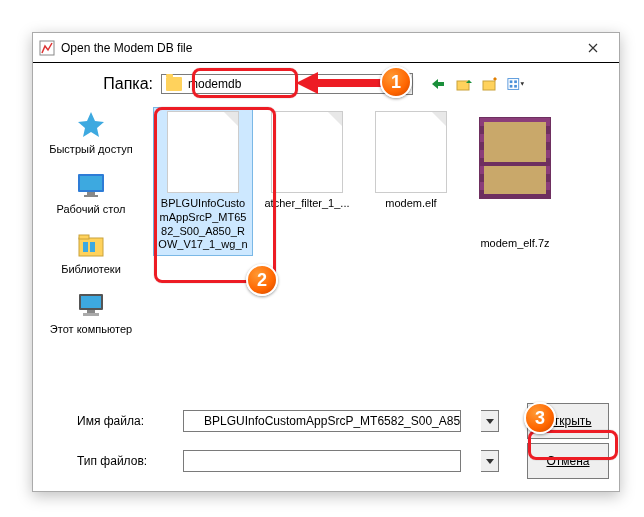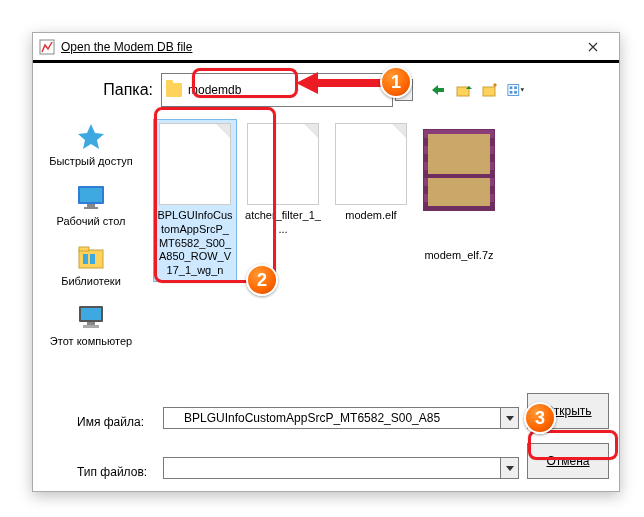--- a/index.html
+++ b/index.html
@@ -1,49 +1,49 @@
 <!DOCTYPE html>
 <html><head>
 <meta charset="utf-8">
 <style>
   * { box-sizing: border-box; margin: 0; padding: 0; font-family: 'Segoe UI', Tahoma, sans-serif; }
   body { background: #fff; width: 644px; height: 517px; position: relative; }
   .outer { position: absolute; left: 32px; top: 32px; width: 588px; height: 460px; border: 1px solid #aaa; background: #fff; box-shadow: 0 4px 14px rgba(0,0,0,0.25); }
-  .titlebar { height: 30px; display: flex; align-items: center; padding: 0 6px; border-bottom: 3px solid #000000; text-decoration: underline; }
+  .titlebar { height: 30px; display: flex; align-items: center; padding: 0 6px; border-bottom: 1px solid #000000; }
   .titlebar .app-icon { width: 16px; height: 16px; margin-right: 6px; }
   .titlebar .title { font-size: 12px; color: #000; flex: 1; }
   .titlebar .close { width: 40px; height: 28px; display: flex; align-items: center; justify-content: center; font-size: 14px; color: #333; }
 
   .toolbar-row { display: flex; align-items: center; padding: 10px 8px 8px 8px; }
   .toolbar-row .lbl { width: 120px; text-align: right; font-size: 16px; padding-right: 8px; }
-  .folder-field { position: relative; width: 232px; height: 34px; border: 1px solid #7a7a7a; background: #fff; display: flex; align-items: center; padding: 0 4px; font-size: 12px; }
+  .folder-field { position: relative; width: 232px; height: 20px; border: 1px solid #7a7a7a; background: #fff; display: flex; align-items: center; padding: 0 4px; font-size: 12px; }
   .folder-field .ficon { width: 16px; height: 14px; background: #ffd25c; border-radius: 1px; margin-right: 6px; position: relative; }
   .folder-field .ficon::before { content: ""; position: absolute; top: -3px; left: 0; width: 7px; height: 3px; background: #ffd25c; border-radius: 1px 1px 0 0; }
   .dd-btn { width: 18px; height: 22px; border: 1px solid #7a7a7a; background: #efefef; margin-left: 2px; display: flex; align-items: center; justify-content: center; }
   .tool-icons { display: flex; gap: 8px; margin-left: 16px; }
   .tool-icons .ti { width: 18px; height: 18px; display: flex; align-items: center; justify-content: center; }
 
   .body-area { display: flex; height: 322px; }
   .places { width: 116px; padding-top: 6px; }
   .place { display: flex; flex-direction: column; align-items: center; font-size: 11px; color: #000; margin-bottom: 14px; text-align: right; }
   .place .picon { width: 32px; height: 32px; margin-bottom: 2px; display: flex; align-items: center; justify-content: center; }
 
   .file-grid { flex: 1; display: flex; flex-wrap: wrap; align-content: flex-start; padding: 4px; gap: 4px; position: relative; }
-  .file-item { width: 84px; display: flex; flex-direction: column; align-items: center; text-align: center; font-size: 11px; color: #000; padding: 4px; }
+  .file-item { width: 100px; display: flex; flex-direction: column; align-items: center; text-align: center; font-size: 11px; color: #000; padding: 4px; }
   .file-item.selected { background: #cde8ff; border: 1px solid #7ab8e6; padding: 3px; }
   .file-thumb { width: 72px; height: 82px; background: #fff; border: 1px solid #ccc; position: relative; margin-bottom: 4px; }
   .file-thumb .fold { position: absolute; top: 0; right: 0; width: 0; height: 0; border-left: 14px solid transparent; border-top: 14px solid #e8e8e8; }
   .file-thumb.cd::after { content:""; position:absolute; top:20px; left:16px; width:40px; height:40px; border-radius:50%; background: radial-gradient(circle,#fff 0 6px,#bbb 7px,#eaeaea 10px,#d8d8d8 20px); }
   .file-thumb.rar { background: repeating-linear-gradient(180deg,#8b3d7a 0 8px,#6e2f60 8px 16px); border-color:#6e2f60; }
   .file-thumb.rar::before { content:""; position:absolute; top:4px; left:4px; right:4px; bottom:36px; background:#c9a86a; }
   .file-thumb.rar::after { content:""; position:absolute; left:4px; right:4px; bottom:4px; height:28px; background:#c9a86a; }
   .file-label { line-height: 1.25; word-break: break-word; max-width: 100%; }
 
   .bottom { position: absolute; bottom: 0; left: 0; right: 0; padding: 8px 10px 12px 10px; }
-  .brow { display: flex; align-items: flex-end; margin-top: 14px; }
+  .brow { display: flex; align-items: center; margin-top: 4px; gap: 20px; }
   .brow .blbl { width: 120px; text-align: left; font-size: 12px; padding-left: 34px; }
   .brow .bfield { flex: 1; height: 22px; border: 1px solid #7a7a7a; background: #fff; font-size: 12px; padding: 0 20px; display: flex; align-items: center; overflow: hidden; white-space: nowrap; }
   .brow .bdd { width: 18px; height: 22px; border: 1px solid #7a7a7a; border-left: none; background: #efefef; display: flex; align-items: center; justify-content: center; }
   .brow .bbtn { width: 82px; height: 36px; margin-left: 8px; border: 1px solid #7a7a7a; background: #efefef; font-size: 12px; display: flex; align-items: center; justify-content: center; text-decoration: underline; }
 
   
   .ring { position: absolute; border: 3px solid #ed1c24; border-radius: 8px; pointer-events: none; box-shadow: 0 0 0 1px rgba(0,0,0,0.05); }
   .arrow-svg { position: absolute; pointer-events: none; }
   .badge { position: absolute; width: 32px; height: 32px; border-radius: 50%; background: radial-gradient(circle at 35% 30%, #ff9933, #ff6600 60%, #cc4400); border: 2px solid #fff; color: #fff; font-weight: bold; font-size: 18px; display: flex; align-items: center; justify-content: center; box-shadow: 0 1px 3px rgba(0,0,0,0.4); pointer-events: none; }
 

